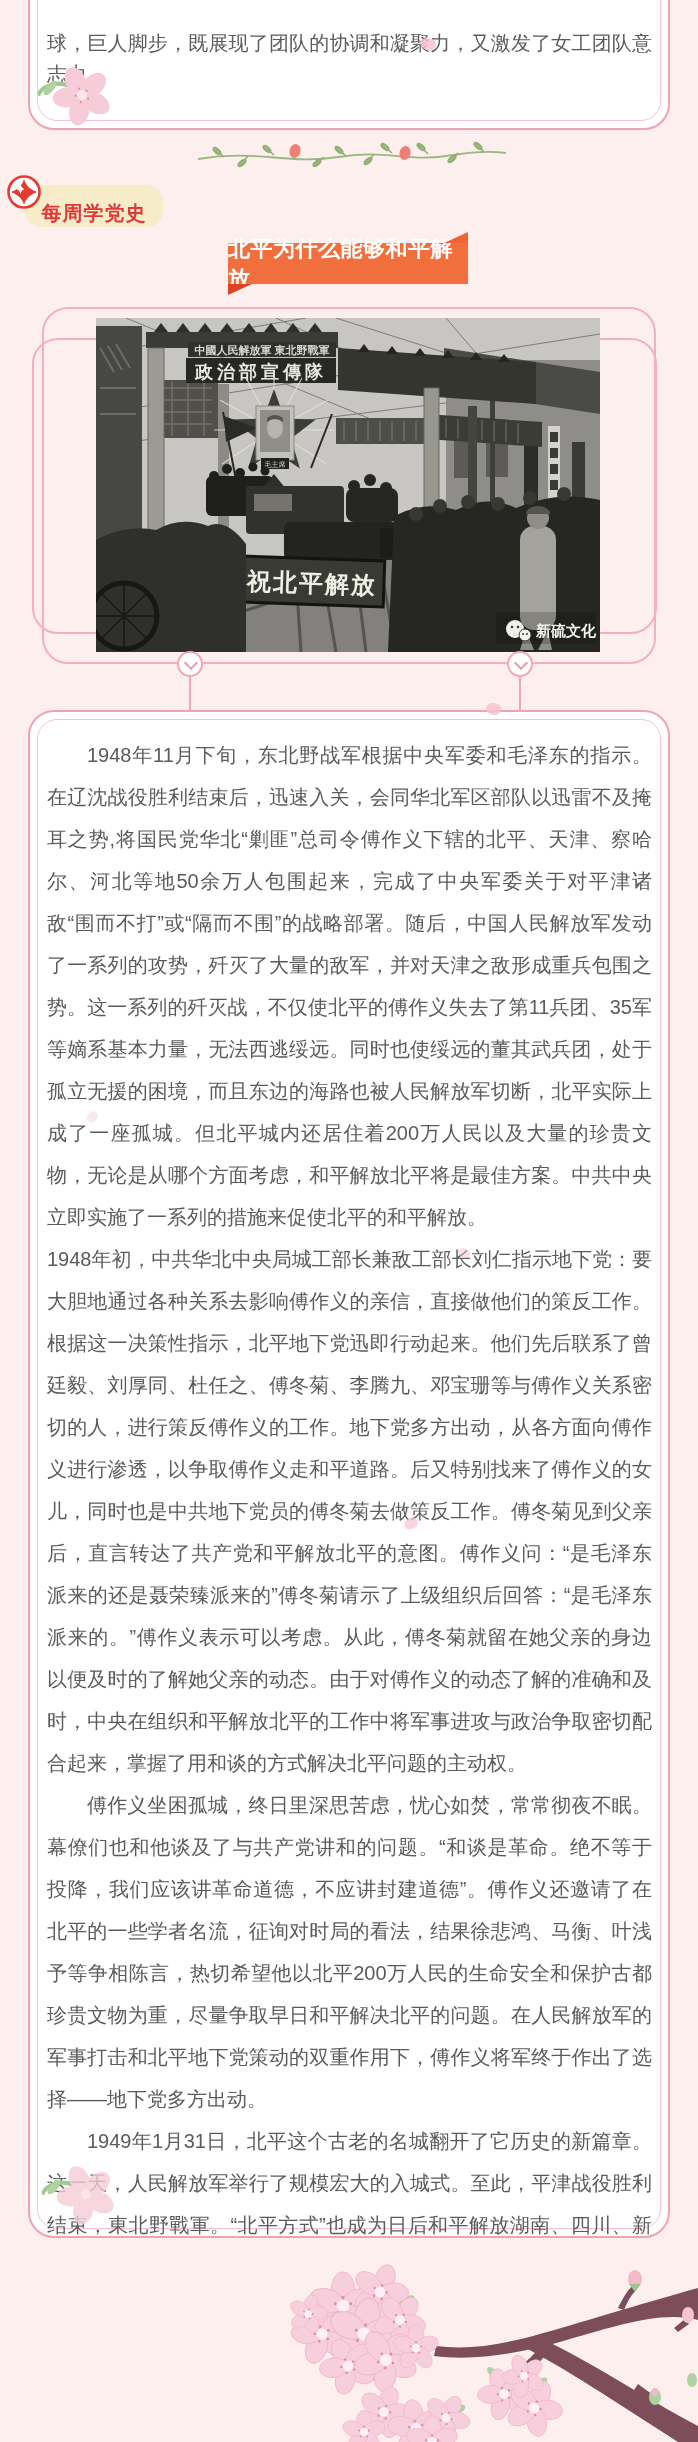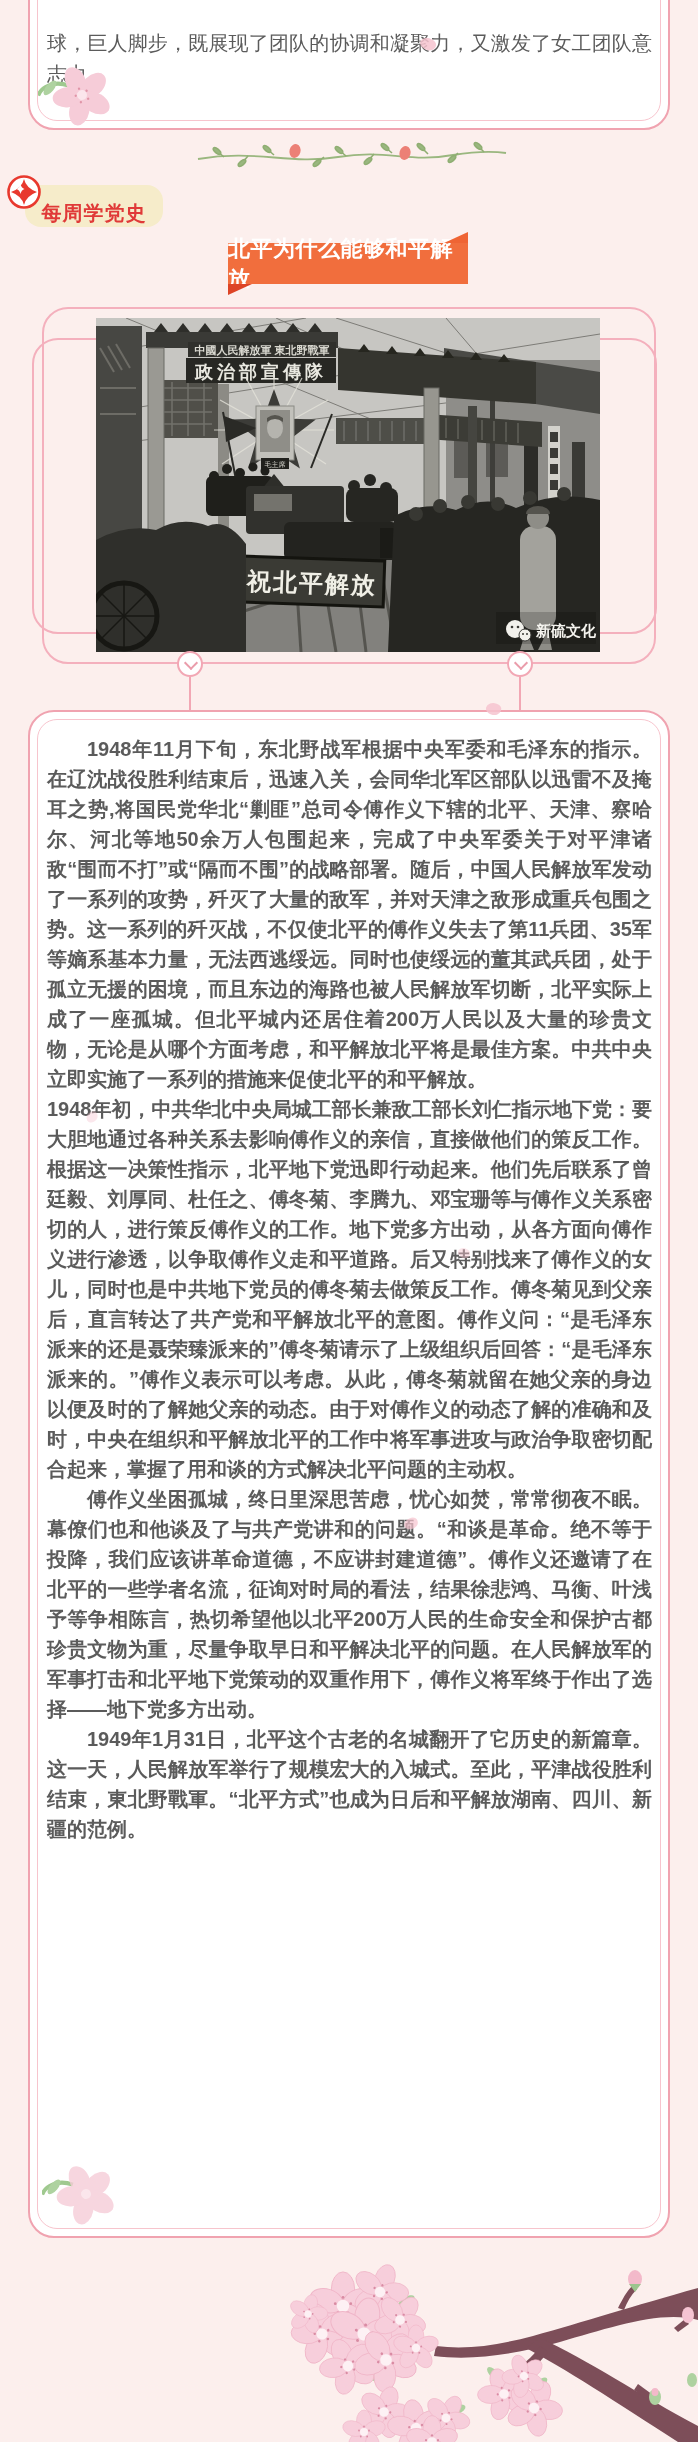--- a/index.html
+++ b/index.html
@@ -4,21 +4,21 @@
 <style>
   html,body{margin:0;padding:0;background:#e9e9e9;}
   #page{position:relative;width:698px;height:2442px;background:#fcefed;overflow:hidden;
         font-family:"Liberation Sans","DejaVu Sans",sans-serif;color:#5b5b5b;}
   
   .card{position:absolute;background:#fff;border:2px solid #f0a3b0;border-radius:26px;box-sizing:border-box;}
   .card .inner{position:absolute;left:7px;top:7px;right:7px;bottom:7px;border:1.5px solid #f7c4cd;border-radius:20px;pointer-events:none;}
   .card-top{left:28px;top:-46px;width:642px;height:176px;overflow:hidden;}
   .card-top .txt{position:absolute;left:17px;right:16px;top:44px;font-size:20px;line-height:31px;text-align:justify;margin-top:28px;}
   .card-text{left:28px;top:710px;width:642px;height:1528px;overflow:hidden;}
-  .article{position:absolute;left:17px;right:16px;top:22px;font-size:20px;line-height:30px;font-weight:bold;}
+  .article{position:absolute;left:17px;right:16px;top:22px;font-size:20px;line-height:42px;}
   .article p{margin:0;text-align:justify;}
   .article p.indent{text-indent:2em;}
   
   .tag{position:absolute;left:25px;top:185px;width:138px;height:42px;background:#f6ecca;border-radius:16px;
        display:flex;align-items:flex-end;justify-content:center;font-size:20px;font-weight:bold;color:#e03a38;letter-spacing:1px;}
   .diamond{position:absolute;left:6px;top:174px;width:36px;height:36px;}
   
   .banner{position:absolute;left:228px;top:243px;width:240px;height:41px;background:#f16e3d;
           display:flex;align-items:center;justify-content:center;color:#fff;font-size:22px;font-weight:bold;letter-spacing:0.5px;}
   .banner::before{content:"";position:absolute;right:0;top:-11px;width:0;height:0;

